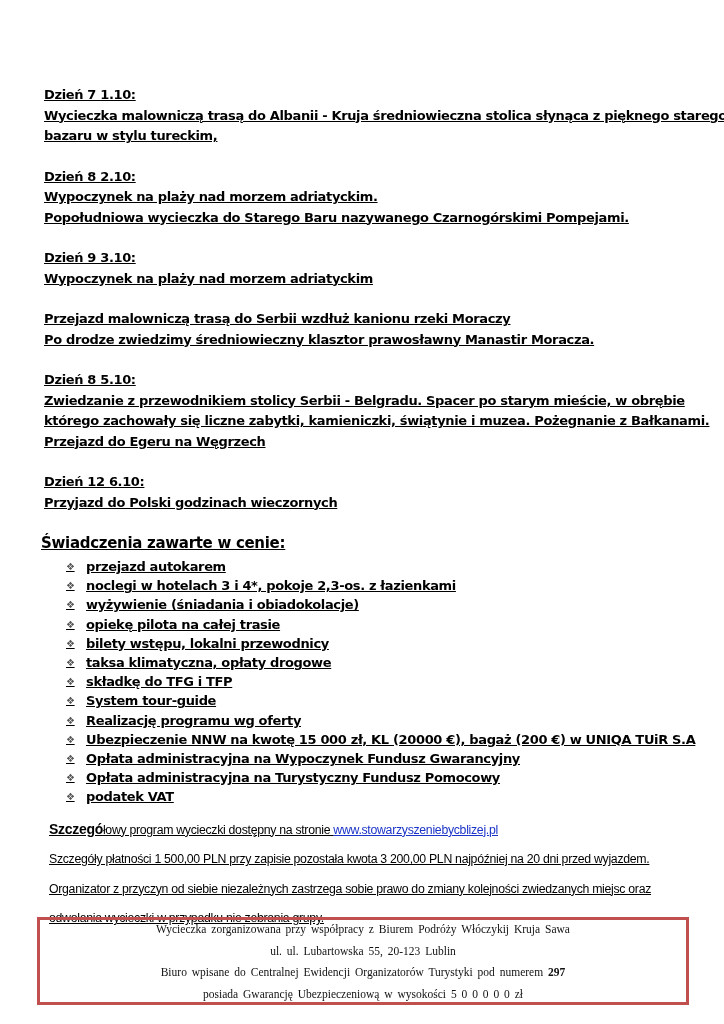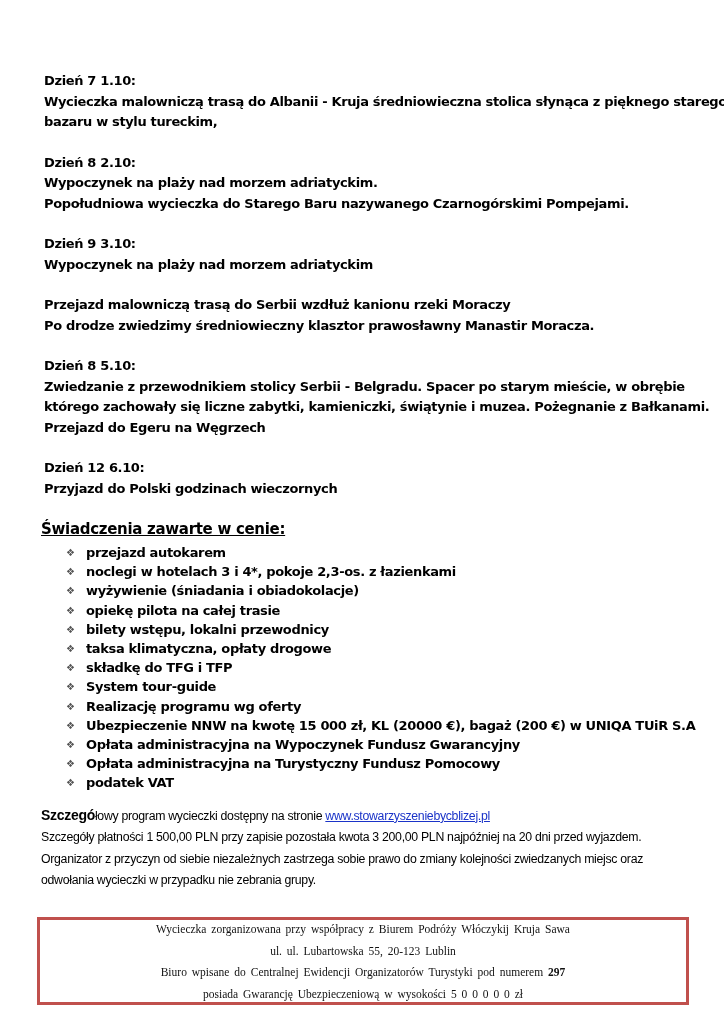--- a/index.html
+++ b/index.html
@@ -1,41 +1,41 @@
 <!DOCTYPE html>
 <html><head>
   <meta charset="utf-8">
   <style>
     html, body { margin: 0; padding: 0; background: #ffffff; }
     body {
       width: 724px; height: 1024px; position: relative; overflow: hidden;
       font-family: "DejaVu Sans", "Liberation Sans", sans-serif;
       color: #000;
     }
-    .page { position: absolute; left: 44px; top: 71px; width: 675px; }
+    .page { position: absolute; left: 44px; top: 85px; width: 675px; text-decoration: underline; }
     .day { margin: 0 0 20px 0; }
     .day p { margin: 0; }
     .line {
       font-weight: bold; font-size: 13px; line-height: 20.5px;
       letter-spacing: -0.35px; white-space: nowrap;
       font-family: "DejaVu Sans", sans-serif;
     }
     .section-title {
       font-weight: bold; font-size: 15px; line-height: 20px;
       text-decoration: underline; margin: 4px 0 4px -3px; letter-spacing: -0.3px;
     }
     ul.benefits { list-style: none; margin: 0; padding: 0 0 0 22px; }
     ul.benefits li {
       font-weight: bold; font-size: 13px; line-height: 19.2px; letter-spacing: -0.35px;
       white-space: nowrap; display: flex; align-items: center;
     }
     .bullet { display: inline-block; width: 20px; color: #555; font-size: 10px; }
     .details { margin-top: 12px; margin-left: -3px; width: 680px; }
     .details p {
-      margin: 0; font-family: "Liberation Sans", sans-serif; font-size: 12.3px;
+      margin: 8px; font-family: "Liberation Sans", sans-serif; font-size: 12.3px;
       line-height: 21.5px; letter-spacing: -0.3px; white-space: nowrap;
     }
     .details .lead { font-weight: bold; font-size: 14px; }
     .details a { color: #1a33c8; text-decoration: underline; }
     .footer-box {
       position: absolute; left: 37px; top: 917px; width: 646px; height: 82px;
       border: 3px solid #c0504d; box-sizing: content-box;
       font-family: "Liberation Serif", serif; font-size: 11.5px; color: #111;
       text-align: center;
     }

